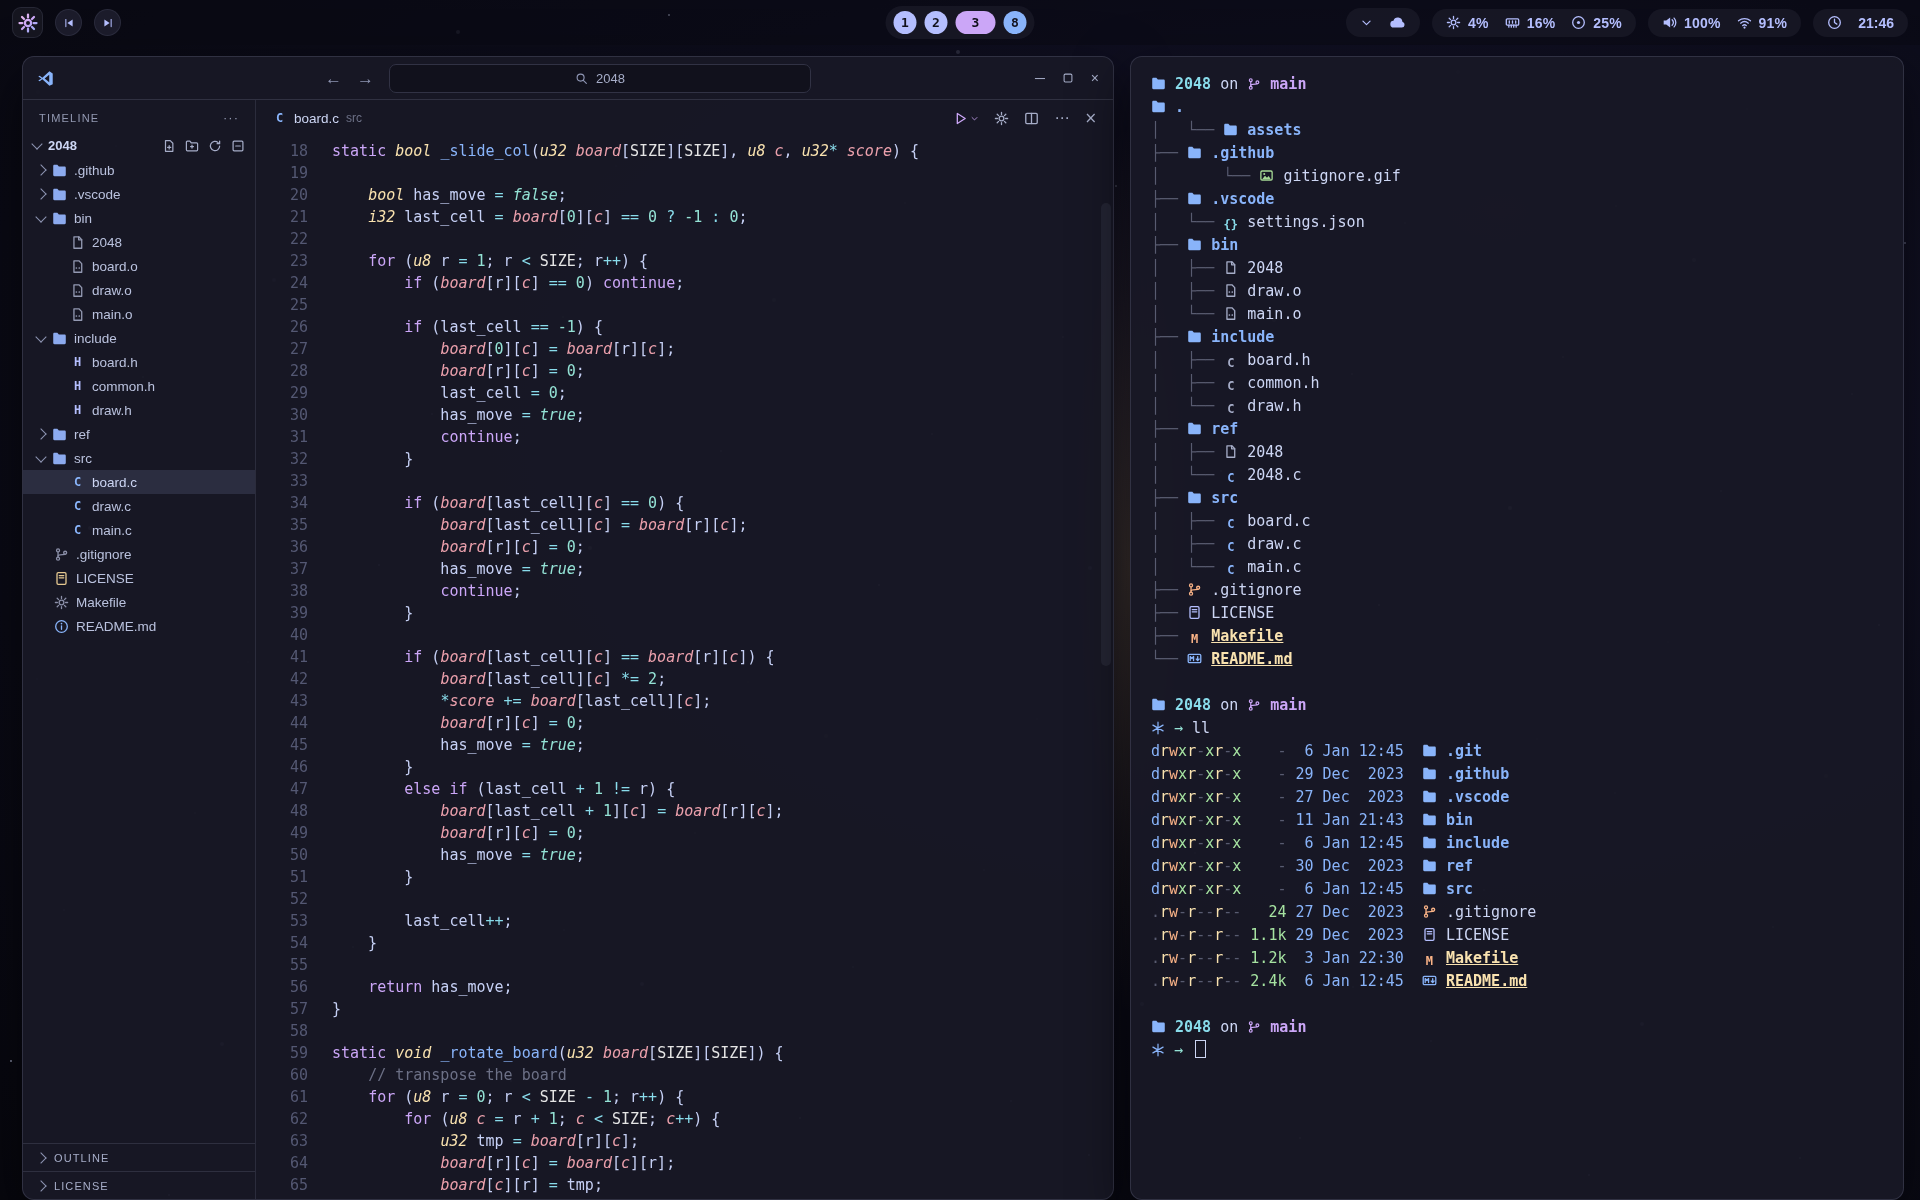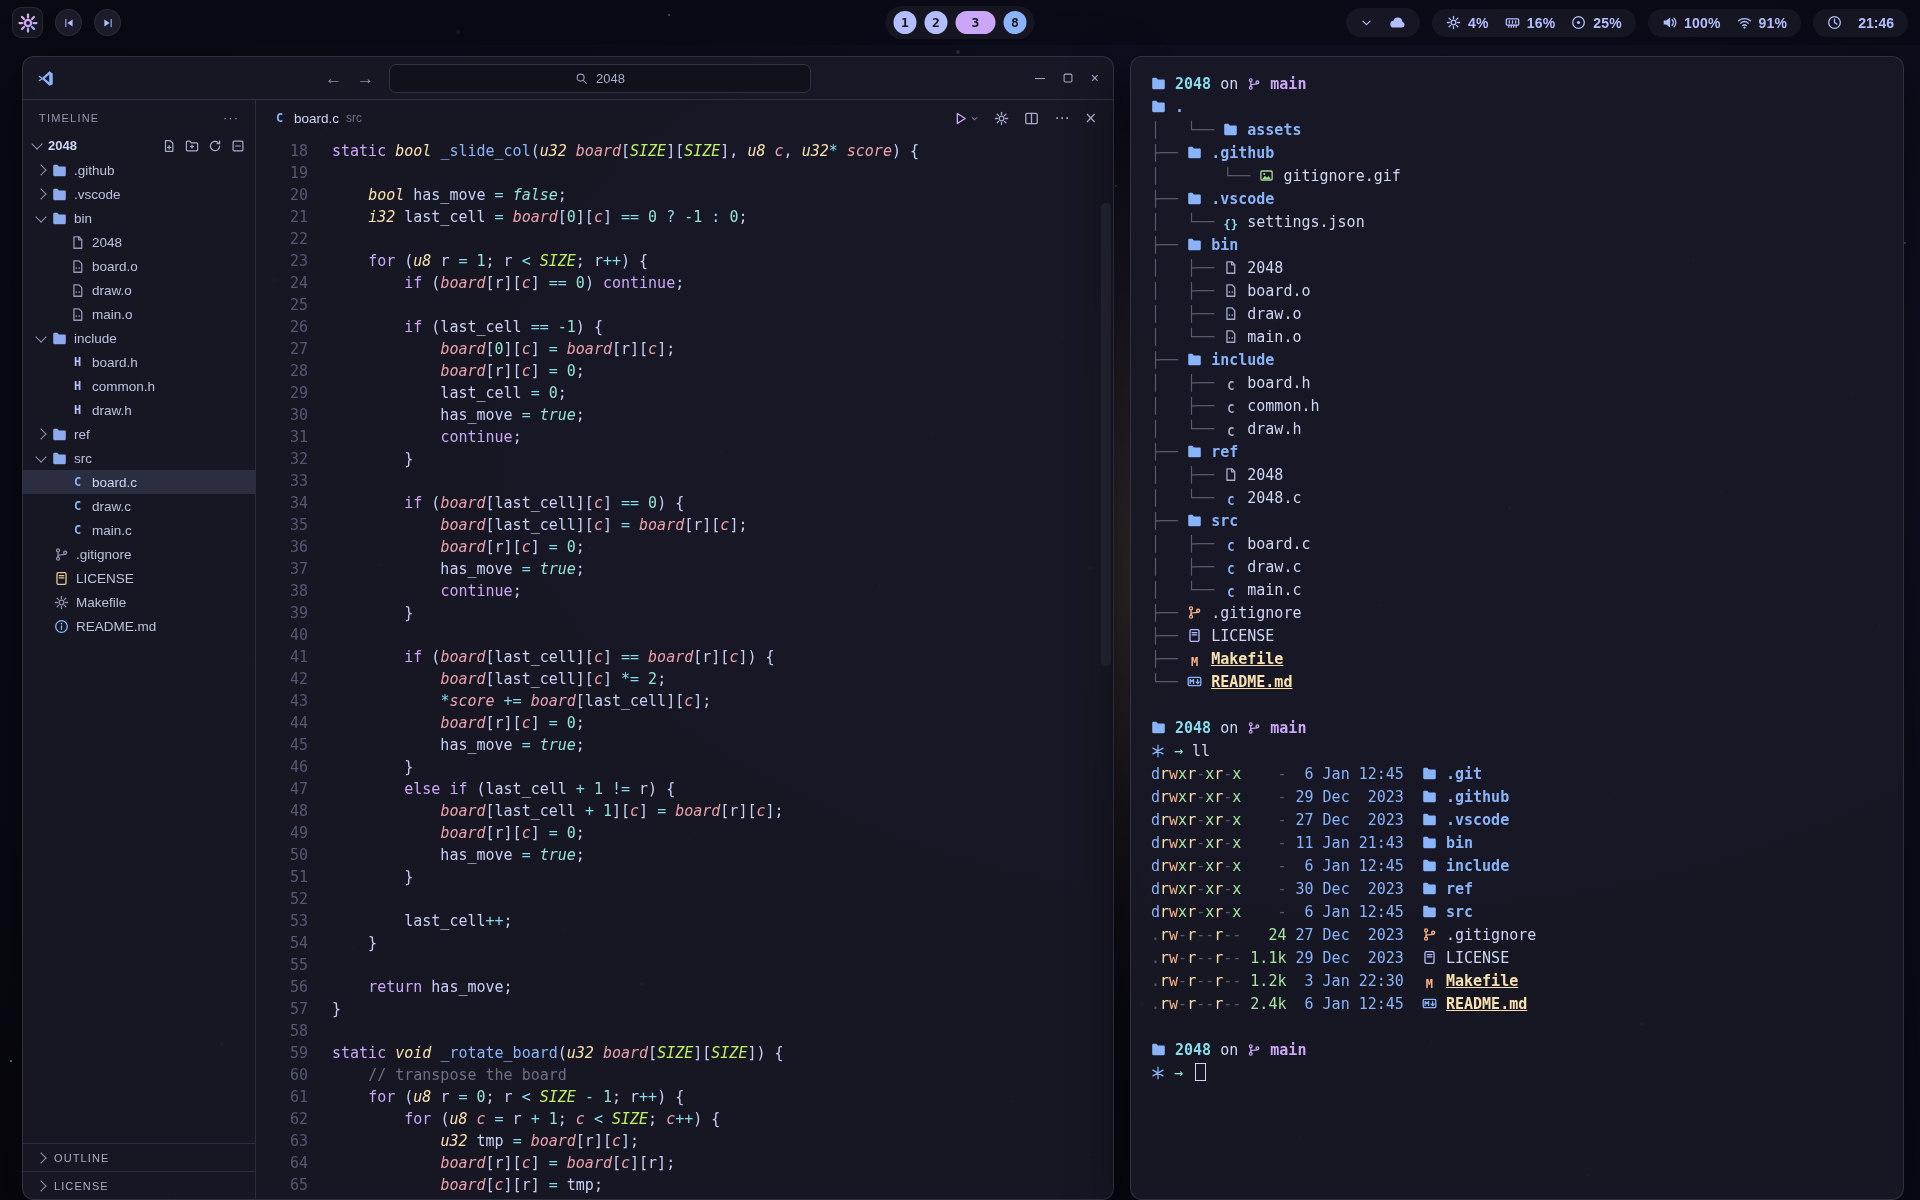--- a/index.html
+++ b/index.html
@@ -84,21 +84,21 @@
       font-size:15px;cursor:pointer;padding:0;font-family:"DejaVu Sans",sans-serif}
 
   .code{flex:1;font-family:"DejaVu Sans Mono",monospace;font-size:15px;line-height:22px;
         padding-top:4px;overflow:hidden;white-space:pre}
   .code-line{display:flex}
   .ln{width:52px;text-align:right;padding-right:24px;color:#545873;flex:none;user-select:none}
   .tk-k{color:#cba6f7}
   .tk-t{color:#f9e2af;font-style:italic}
   .tk-f{color:#89b4fa}
   .tk-p{color:#eba0ac;font-style:italic}
-  .tk-m{color:#bef264;font-style:italic}
+  .tk-m{color:#e5e5e5;}
   .tk-n{color:#94e2d5}
   .tk-b{color:#94e2d5;font-style:italic}
   .tk-o{color:#89dceb}
   .tk-c{color:#6c7086;}
   .tk-v{color:#c6d0f5}
   .vscroll{position:absolute;right:2px;top:40px;bottom:6px;width:10px}
   .thumb{position:absolute;top:6%;height:44%;width:100%;background:rgba(205,214,244,.07);border-radius:5px}
 
   
   .term-body{padding:16px 20px;font-family:"DejaVu Sans Mono",monospace;font-size:15px;line-height:23px;
@@ -551,24 +551,20 @@
             <path fill="#89b4fa" d="M1.3 3.1c0-.7.6-1.3 1.3-1.3h3.1l1.6 1.9h6.1c.7 0 1.3.6 1.3 1.3v7.9c0 .7-.6 1.3-1.3 1.3H2.6c-.7 0-1.3-.6-1.3-1.3z"></path>
           </svg></span> <span class="t-dir">.vscode</span></div><div class="tline tree"><span class="t-pre">│   └── </span><span class="ico"><span class="lb" style="color:#89dceb">{}</span></span> <span class="t-file">settings.json</span></div><div class="tline tree"><span class="t-pre">├── </span><span class="ico"><svg width="15" height="15" viewBox="0 0 16 16" fill="none" xmlns="http://www.w3.org/2000/svg">
             <path fill="#89b4fa" d="M1.3 3.1c0-.7.6-1.3 1.3-1.3h3.1l1.6 1.9h6.1c.7 0 1.3.6 1.3 1.3v7.9c0 .7-.6 1.3-1.3 1.3H2.6c-.7 0-1.3-.6-1.3-1.3z"></path>
           </svg></span> <span class="t-dir">bin</span></div><div class="tline tree"><span class="t-pre">│   ├── </span><span class="ico"><svg width="15" height="15" viewBox="0 0 16 16" fill="none" xmlns="http://www.w3.org/2000/svg">
             <path stroke="#a6adc8" stroke-width="1.4" stroke-linecap="round" stroke-linejoin="round" fill="none" d="M4.2 1.9h5.3l3 3v9.2H4.2z"></path>
             <path stroke="#a6adc8" stroke-width="1.4" stroke-linecap="round" stroke-linejoin="round" fill="none" d="M9.2 1.9v3.2h3.3"></path>
           </svg></span> <span class="t-file">2048</span></div><div class="tline tree"><span class="t-pre">│   ├── </span><span class="ico"><svg width="15" height="15" viewBox="0 0 16 16" fill="none" xmlns="http://www.w3.org/2000/svg">
             <path stroke="#a6adc8" stroke-width="1.4" stroke-linecap="round" stroke-linejoin="round" fill="none" d="M4.2 1.9h5.3l3 3v9.2H4.2z"></path>
             <circle fill="#a6adc8" cx="6.8" cy="9.6" r=".9"></circle>
             <circle fill="#a6adc8" cx="9.9" cy="9.6" r=".9"></circle>
-          </svg></span> <span class="t-file">board.o</span></div><div class="tline tree"><span class="t-pre">│   ├── </span><span class="ico"><svg width="15" height="15" viewBox="0 0 16 16" fill="none" xmlns="http://www.w3.org/2000/svg">
-            <path stroke="#a6adc8" stroke-width="1.4" stroke-linecap="round" stroke-linejoin="round" fill="none" d="M4.2 1.9h5.3l3 3v9.2H4.2z"></path>
-            <circle fill="#a6adc8" cx="6.8" cy="9.6" r=".9"></circle>
-            <circle fill="#a6adc8" cx="9.9" cy="9.6" r=".9"></circle>
           </svg></span> <span class="t-file">draw.o</span></div><div class="tline tree"><span class="t-pre">│   └── </span><span class="ico"><svg width="15" height="15" viewBox="0 0 16 16" fill="none" xmlns="http://www.w3.org/2000/svg">
             <path stroke="#a6adc8" stroke-width="1.4" stroke-linecap="round" stroke-linejoin="round" fill="none" d="M4.2 1.9h5.3l3 3v9.2H4.2z"></path>
             <circle fill="#a6adc8" cx="6.8" cy="9.6" r=".9"></circle>
             <circle fill="#a6adc8" cx="9.9" cy="9.6" r=".9"></circle>
           </svg></span> <span class="t-file">main.o</span></div><div class="tline tree"><span class="t-pre">├── </span><span class="ico"><svg width="15" height="15" viewBox="0 0 16 16" fill="none" xmlns="http://www.w3.org/2000/svg">
             <path fill="#89b4fa" d="M1.3 3.1c0-.7.6-1.3 1.3-1.3h3.1l1.6 1.9h6.1c.7 0 1.3.6 1.3 1.3v7.9c0 .7-.6 1.3-1.3 1.3H2.6c-.7 0-1.3-.6-1.3-1.3z"></path>
           </svg></span> <span class="t-dir">include</span></div><div class="tline tree"><span class="t-pre">│   ├── </span><span class="ico"><span class="lb" style="color:#a6adc8">C</span></span> <span class="t-file">board.h</span></div><div class="tline tree"><span class="t-pre">│   ├── </span><span class="ico"><span class="lb" style="color:#a6adc8">C</span></span> <span class="t-file">common.h</span></div><div class="tline tree"><span class="t-pre">│   └── </span><span class="ico"><span class="lb" style="color:#a6adc8">C</span></span> <span class="t-file">draw.h</span></div><div class="tline tree"><span class="t-pre">├── </span><span class="ico"><svg width="15" height="15" viewBox="0 0 16 16" fill="none" xmlns="http://www.w3.org/2000/svg">
             <path fill="#89b4fa" d="M1.3 3.1c0-.7.6-1.3 1.3-1.3h3.1l1.6 1.9h6.1c.7 0 1.3.6 1.3 1.3v7.9c0 .7-.6 1.3-1.3 1.3H2.6c-.7 0-1.3-.6-1.3-1.3z"></path>
           </svg></span> <span class="t-dir">ref</span></div><div class="tline tree"><span class="t-pre">│   ├── </span><span class="ico"><svg width="15" height="15" viewBox="0 0 16 16" fill="none" xmlns="http://www.w3.org/2000/svg">
             <path stroke="#a6adc8" stroke-width="1.4" stroke-linecap="round" stroke-linejoin="round" fill="none" d="M4.2 1.9h5.3l3 3v9.2H4.2z"></path>

